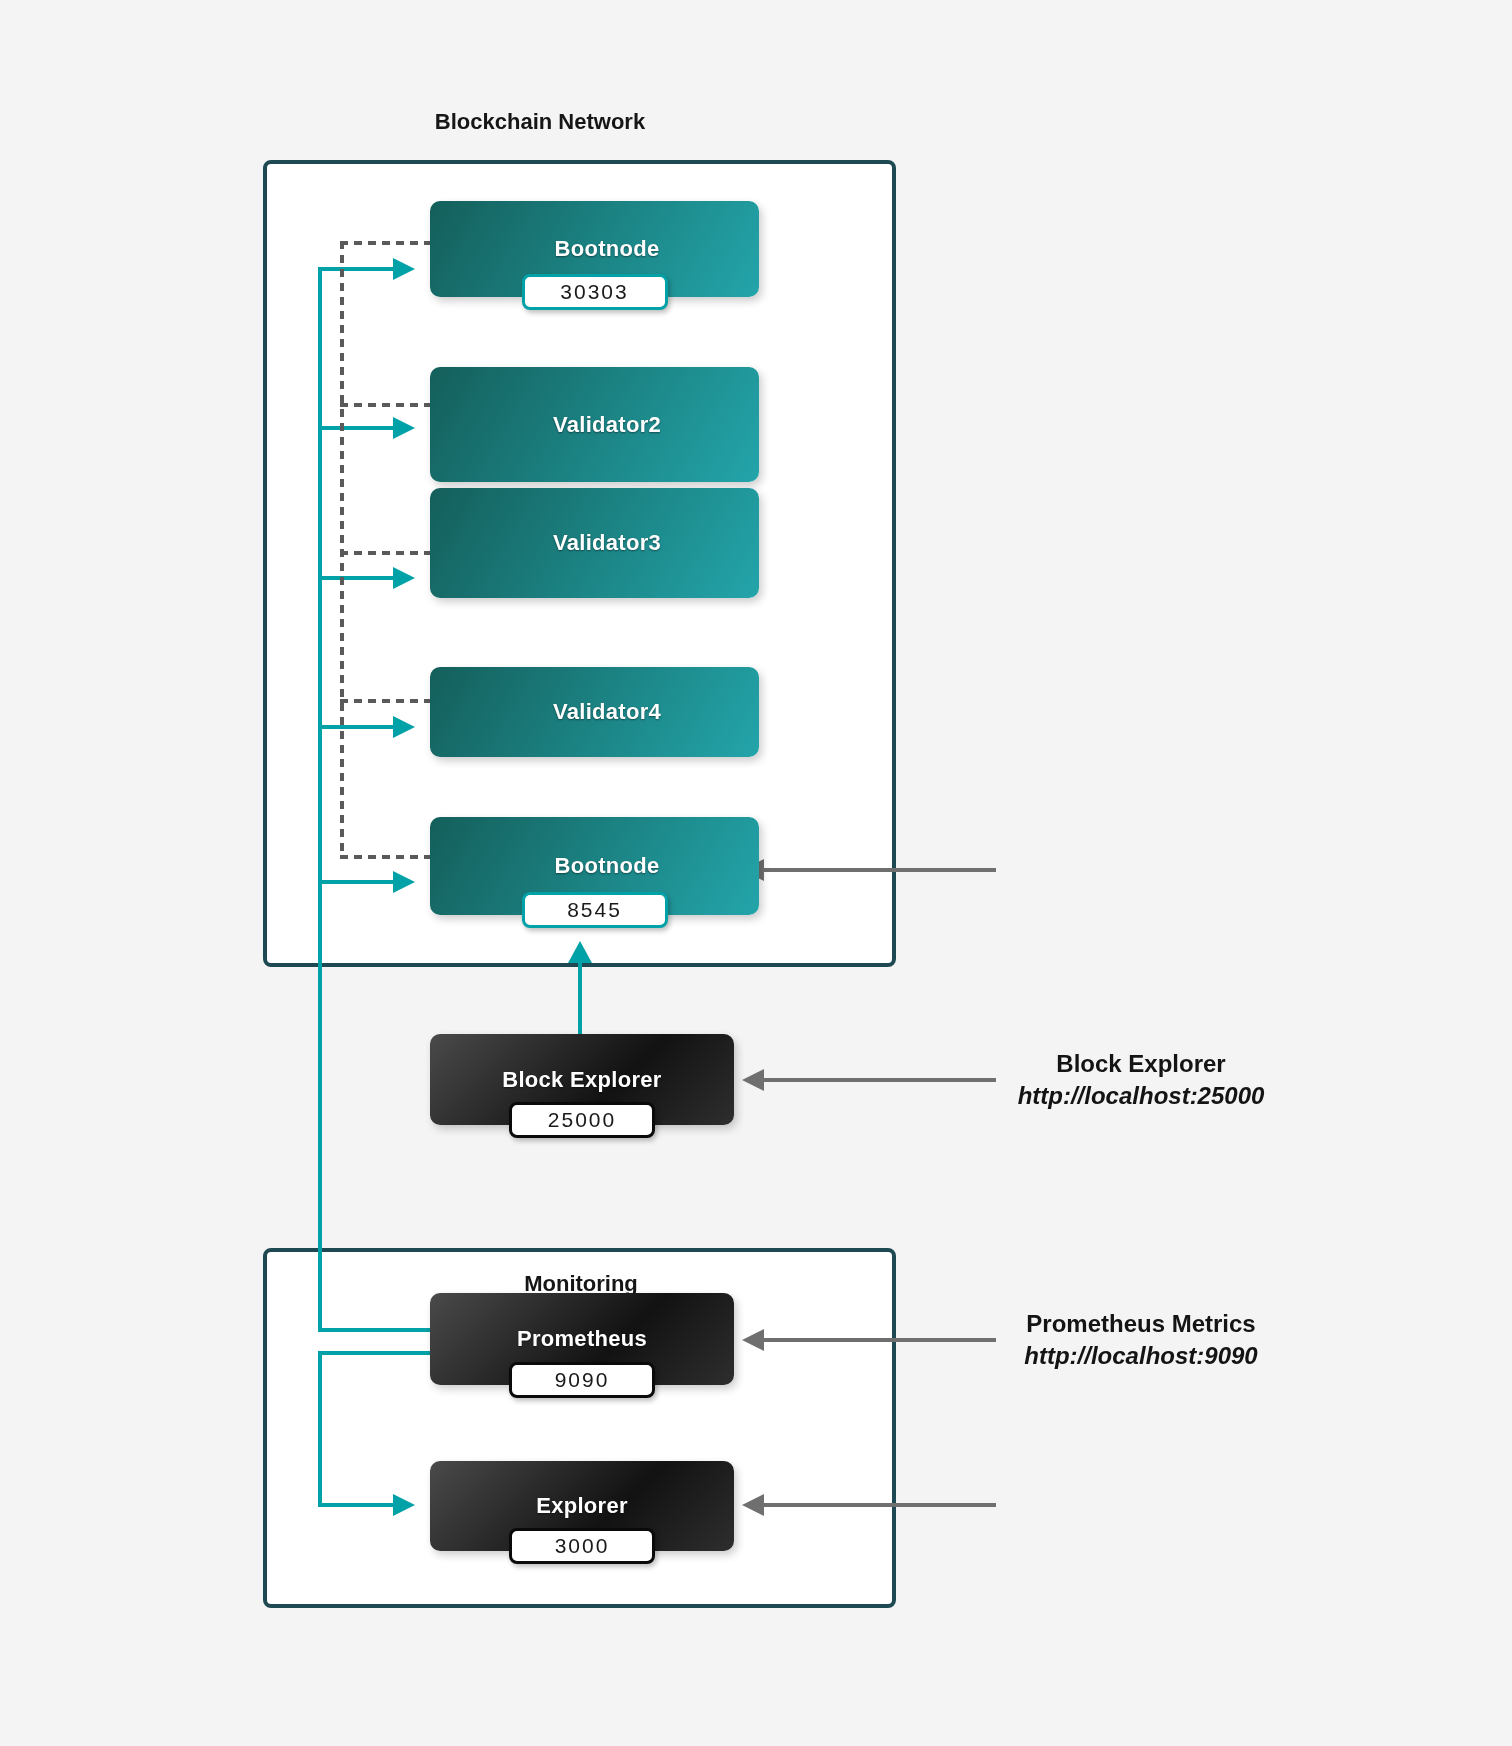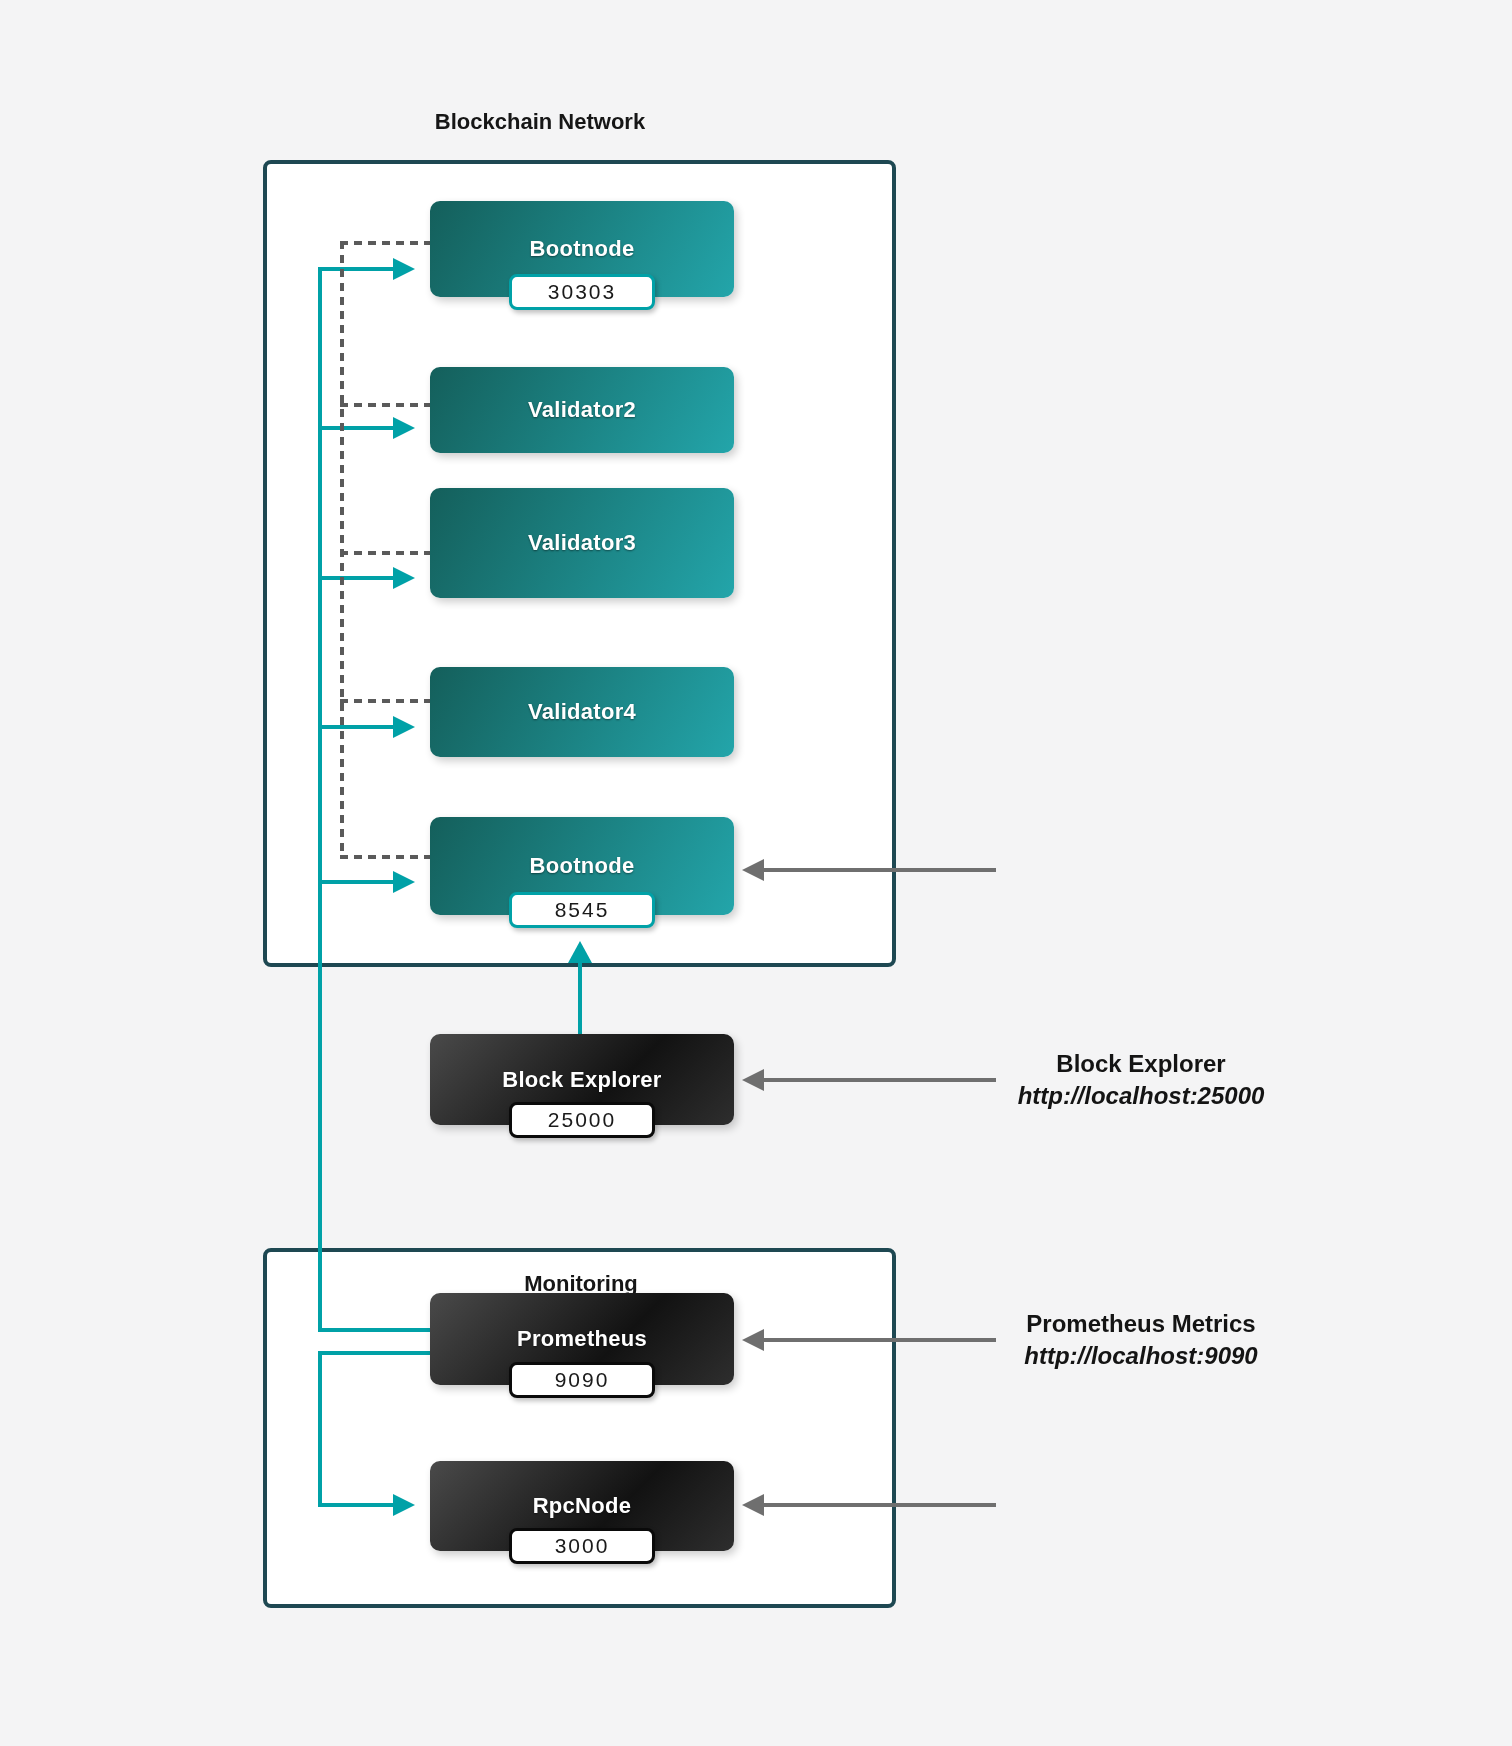--- a/index.html
+++ b/index.html
@@ -29,21 +29,21 @@
     white-space:nowrap;z-index:1;
   }
   
   .node{
     position:absolute;left:430px;width:304px;
     border-radius:10px;
     display:flex;align-items:center;justify-content:center;
     box-shadow:3px 4px 8px rgba(0,0,0,.20);
     z-index:3;
   }
-  .node.teal{background:linear-gradient(120deg,var(--teal-node-start,#145f5b) 0%,var(--teal-node-end,#23a5aa) 100%);}
+  .node.teal{background:linear-gradient(120deg,var(--teal-node-start,#145f5b) 0%,var(--teal-node-end,#23a5aa) 100%);padding-left:25px;}
   .node.dark{background:linear-gradient(135deg,var(--dark-node-start,#4a4a4a) 0%,var(--dark-node-end,#121212) 60%,#2e2e2e 100%);}
   .nlabel{
     color:#ffffff;font-size:22px;font-weight:700;letter-spacing:.3px;
     text-shadow:0 1px 2px rgba(0,0,0,.45);
   }
   .port{
     position:absolute;left:50%;bottom:-13px;transform:translateX(-50%);
     width:146px;height:36px;box-sizing:border-box;
     background:#ffffff;border-radius:8px;
     display:flex;align-items:center;justify-content:center;
@@ -133,21 +133,21 @@
   <div class="arr left" style="left:742px;top:1494px"></div>
 
   <div class="ghost-strip">
     <span>Validator1</span>
   </div>
 
   <div class="node teal" style="top:201px;height:96px">
     <span class="nlabel">Bootnode</span>
     <span class="port">30303</span>
   </div>
-  <div class="node teal" style="top:367px;height:86px">
+  <div class="node teal" style="top:367px;height:115px">
     <span class="nlabel">Validator2</span>
   </div>
   <div class="node teal" style="top:488px;height:110px">
     <span class="nlabel">Validator3</span>
   </div>
   <div class="node teal" style="top:667px;height:90px">
     <span class="nlabel">Validator4</span>
   </div>
   <div class="node teal" style="top:817px;height:98px">
     <span class="nlabel">Bootnode</span>
@@ -155,21 +155,21 @@
   </div>
   <div class="node dark" style="top:1034px;height:91px">
     <span class="nlabel">Block Explorer</span>
     <span class="port">25000</span>
   </div>
   <div class="node dark" style="top:1293px;height:92px">
     <span class="nlabel">Prometheus</span>
     <span class="port">9090</span>
   </div>
   <div class="node dark" style="top:1461px;height:90px">
-    <span class="nlabel">RpcNode</span>
+    <span class="nlabel">Explorer</span>
     <span class="port">3000</span>
   </div>
 
   <div class="ann" style="left:1141px;top:1080px">
     <div class="ann-title">Block Explorer</div>
     <div class="ann-url">http://localhost:25000</div>
   </div>
   <div class="ann" style="left:1141px;top:1340px">
     <div class="ann-title">Prometheus Metrics</div>
     <div class="ann-url">http://localhost:9090</div>

